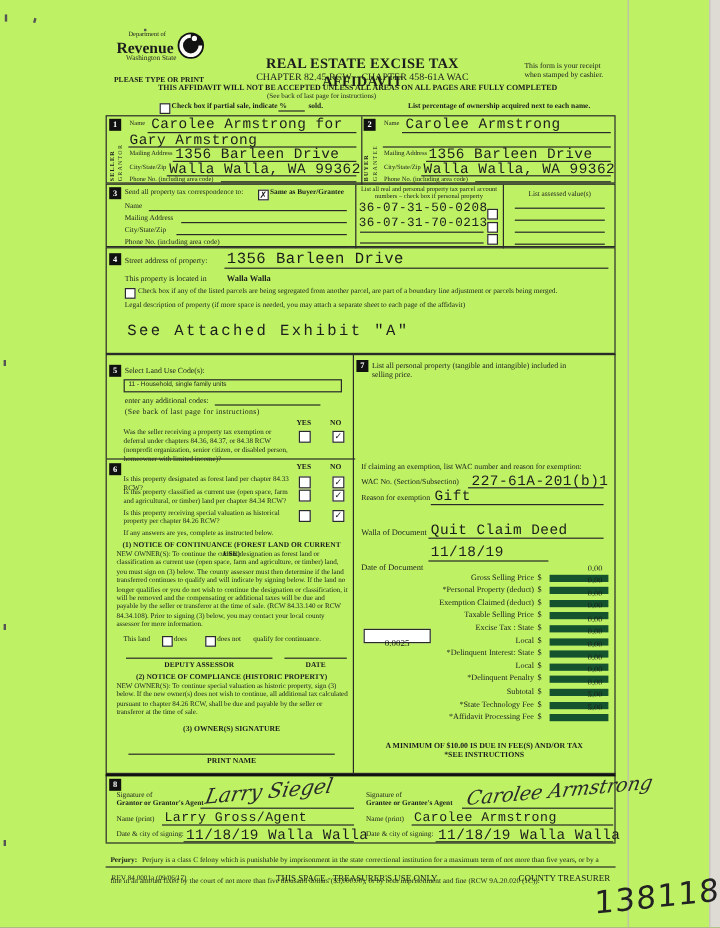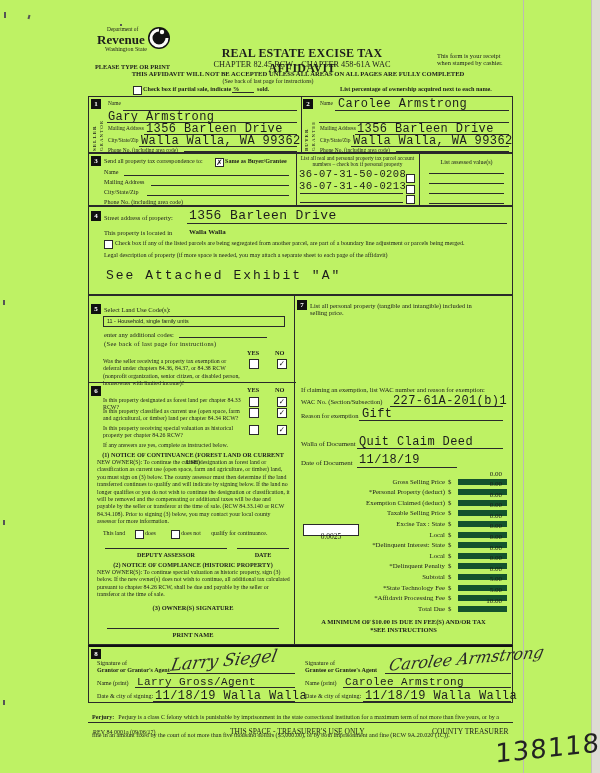--- a/index.html
+++ b/index.html
@@ -70,20 +70,21 @@
   <div class="a b" style="left:257px;top:85px;font-size:6.2px;">sold.</div>
   <div class="a b" style="left:340px;top:85px;font-size:6.2px;">List percentage of ownership acquired next to each name.</div>
 
   <div class="a box" style="left:88px;top:96px;width:425px;height:57px;">
     <div class="a" style="left:212px;top:0;width:1px;height:57px;background:#2a2a2a;"></div>
 
     <div class="secno" style="left:2px;top:2px;">1</div>
     <span class="a vlab" style="left:3px;top:14px;height:40px;">SELLER</span>
     <span class="a vlab" style="left:10px;top:14px;height:40px;font-weight:normal;">GRANTOR</span>
     <div class="a l5" style="left:19px;top:4px;">Name</div>
+    <div class="a t" style="left:37px;top:0px;">Carolee Armstrong for</div>
     <div class="a ul" style="left:34px;top:4px;width:174px;height:9px;"></div>
     <div class="a t" style="left:19px;top:13px;">Gary Armstrong</div>
     <div class="a ul" style="left:18px;top:16px;width:190px;height:9px;"></div>
     <div class="a l5" style="left:19px;top:29px;">Mailing Address</div>
     <div class="a t" style="left:57px;top:25px;">1356 Barleen Drive</div>
     <div class="a ul" style="left:55px;top:28px;width:153px;height:9px;"></div>
     <div class="a l5" style="left:19px;top:41px;">City/State/Zip</div>
     <div class="a t" style="left:52px;top:37px;">Walla Walla, WA 99362</div>
     <div class="a ul" style="left:50px;top:40px;width:158px;height:9px;"></div>
     <div class="a l5" style="left:19px;top:51px;">Phone No. (including area code)</div>
@@ -119,21 +120,21 @@
     <div class="a l6" style="left:15px;top:25px;">Mailing Address</div>
     <div class="a ul" style="left:62px;top:24px;width:138px;height:7px;"></div>
     <div class="a l6" style="left:15px;top:35px;">City/State/Zip</div>
     <div class="a ul" style="left:58px;top:34px;width:142px;height:7px;"></div>
     <div class="a l6" style="left:15px;top:45px;">Phone No. (including area code)</div>
     <div class="a ul" style="left:98px;top:44px;width:102px;height:7px;"></div>
 
     <div class="a l5 ctr" style="left:209px;top:2px;width:119px;">List all real and personal property tax parcel account numbers – check box if personal property</div>
     <div class="a t t105" style="left:210px;top:14px;">36-07-31-50-0208</div>
     <div class="cb" style="left:317px;top:20px;"></div>
-    <div class="a t t105" style="left:210px;top:26px;">36-07-31-40-0213</div>
+    <div class="a t t105" style="left:210px;top:26px;">36-07-31-70-0213</div>
     <div class="cb" style="left:317px;top:31px;"></div>
     <div class="a ul" style="left:211px;top:33px;width:103px;height:6px;"></div>
     <div class="a ul" style="left:211px;top:42px;width:103px;height:6px;"></div>
     <div class="cb" style="left:317px;top:41px;"></div>
     <div class="a ul" style="left:211px;top:49px;width:103px;height:2px;"></div>
 
     <div class="a l5 ctr" style="left:332px;top:5px;width:91px;font-size:6px;">List assessed value(s)</div>
     <div class="a ul" style="left:340px;top:12px;width:75px;height:7px;"></div>
     <div class="a ul" style="left:340px;top:22px;width:75px;height:7px;"></div>
     <div class="a ul" style="left:340px;top:32px;width:75px;height:7px;"></div>
@@ -218,21 +219,21 @@
     <div class="a l" style="left:6px;top:102px;">WAC No. (Section/Subsection)</div>
     <div class="a t" style="left:98px;top:98px;">227-61A-201(b)1</div>
     <div class="a ul" style="left:95px;top:101px;width:113px;height:9px;"></div>
     <div class="a l" style="left:6px;top:116px;">Reason for exemption</div>
     <div class="a t" style="left:67px;top:111px;">Gift</div>
     <div class="a ul" style="left:64px;top:115px;width:144px;height:9px;"></div>
 
     <div class="a l" style="left:6px;top:144px;font-size:7px;">Walla of Document</div>
     <div class="a t" style="left:64px;top:139px;">Quit Claim Deed</div>
     <div class="a ul" style="left:62px;top:143px;width:146px;height:9px;"></div>
-    <div class="a l" style="left:6px;top:163px;font-size:7px;font-family:Liberation Serif, serif;">Date of Document</div>
+    <div class="a l" style="left:6px;top:173px;font-size:7px;font-family:Liberation Serif, serif;">Date of Document</div>
     <div class="a t" style="left:64px;top:157px;">11/18/19</div>
     <div class="a ul" style="left:62px;top:162px;width:100px;height:9px;"></div>
 
     <div class="a" style="left:4px;top:178px;width:208px;">
       <div class="frow">
           <span class="flab">Gross Selling Price</span>
           <span class="fdol">$</span>
           <span class="fline">0.00</span>
         </div>
       <div class="frow">
@@ -282,25 +283,20 @@
         </div>
       <div class="frow">
           <span class="flab">*State Technology Fee</span>
           <span class="fdol">$</span>
           <span class="fline">5.00</span>
         </div>
       <div class="frow">
           <span class="flab">*Affidavit Processing Fee</span>
           <span class="fdol">$</span>
           <span class="fline">5.00</span>
-        </div>
-      <div class="frow">
-          <span class="flab">Total Due</span>
-          <span class="fdol">$</span>
-          <span class="fline">10.00</span>
         </div>
     </div>
     <div class="a box ctr" style="left:8px;top:228px;width:56px;height:12px;background:#fff;">
       <span style="font-size:7.5px;line-height:11px;">0.0025</span>
     </div>
 
     <div class="a b ctr" style="left:6px;top:322px;width:205px;font-size:6.5px;">A MINIMUM OF $10.00 IS DUE IN FEE(S) AND/OR TAX</div>
     <div class="a b ctr" style="left:6px;top:330px;width:205px;font-size:6.5px;">*SEE INSTRUCTIONS</div>
   </div>
 

